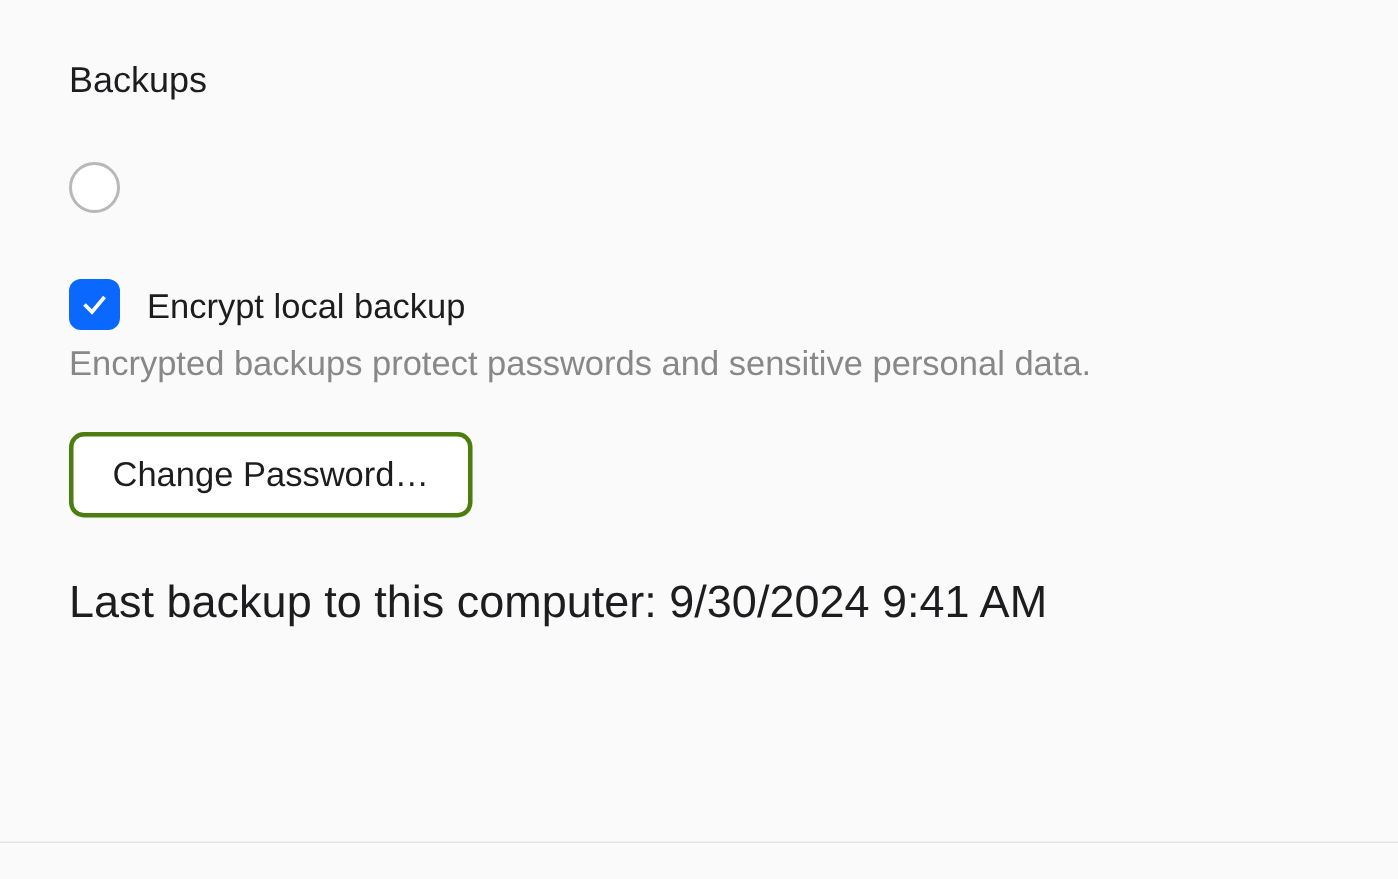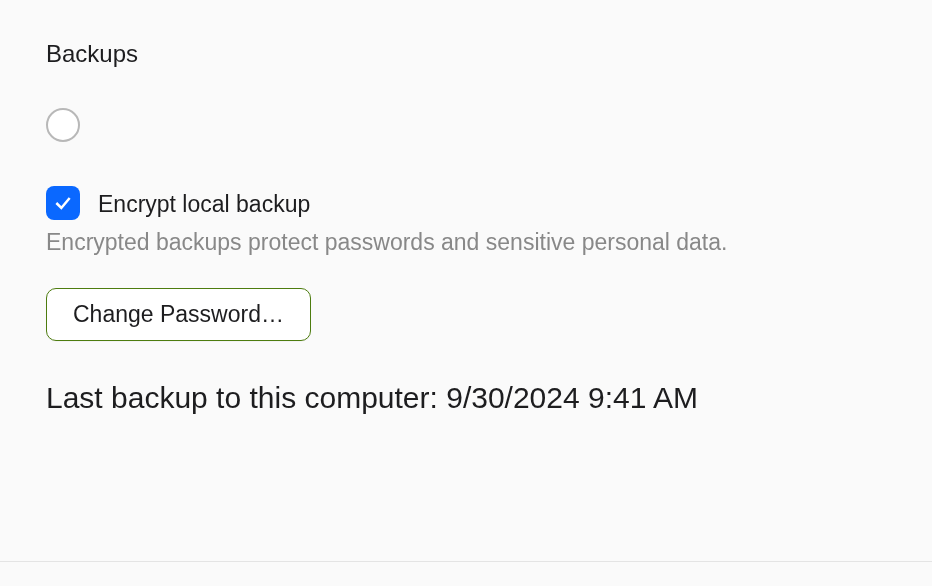--- a/index.html
+++ b/index.html
@@ -95,21 +95,21 @@
     }
     .checkbox-sub {
       font-size: 23px;
       color: #888888;
       line-height: 1.4;
       margin-bottom: 30px;
     }
     .btn {
       display: inline-block;
       background: #ffffff;
-      border: 1px solid #4d7c0f;
+      border: 3px solid #4d7c0f;
       border-radius: 10px;
       padding: 12px 26px;
       font-size: 23px;
       color: #1d1d1f;
       cursor: pointer;
       box-shadow: 0 1px 1px rgba(0,0,0,0.03);
       margin-bottom: 40px;
     }
     .last-backup {
       font-size: 30px;

